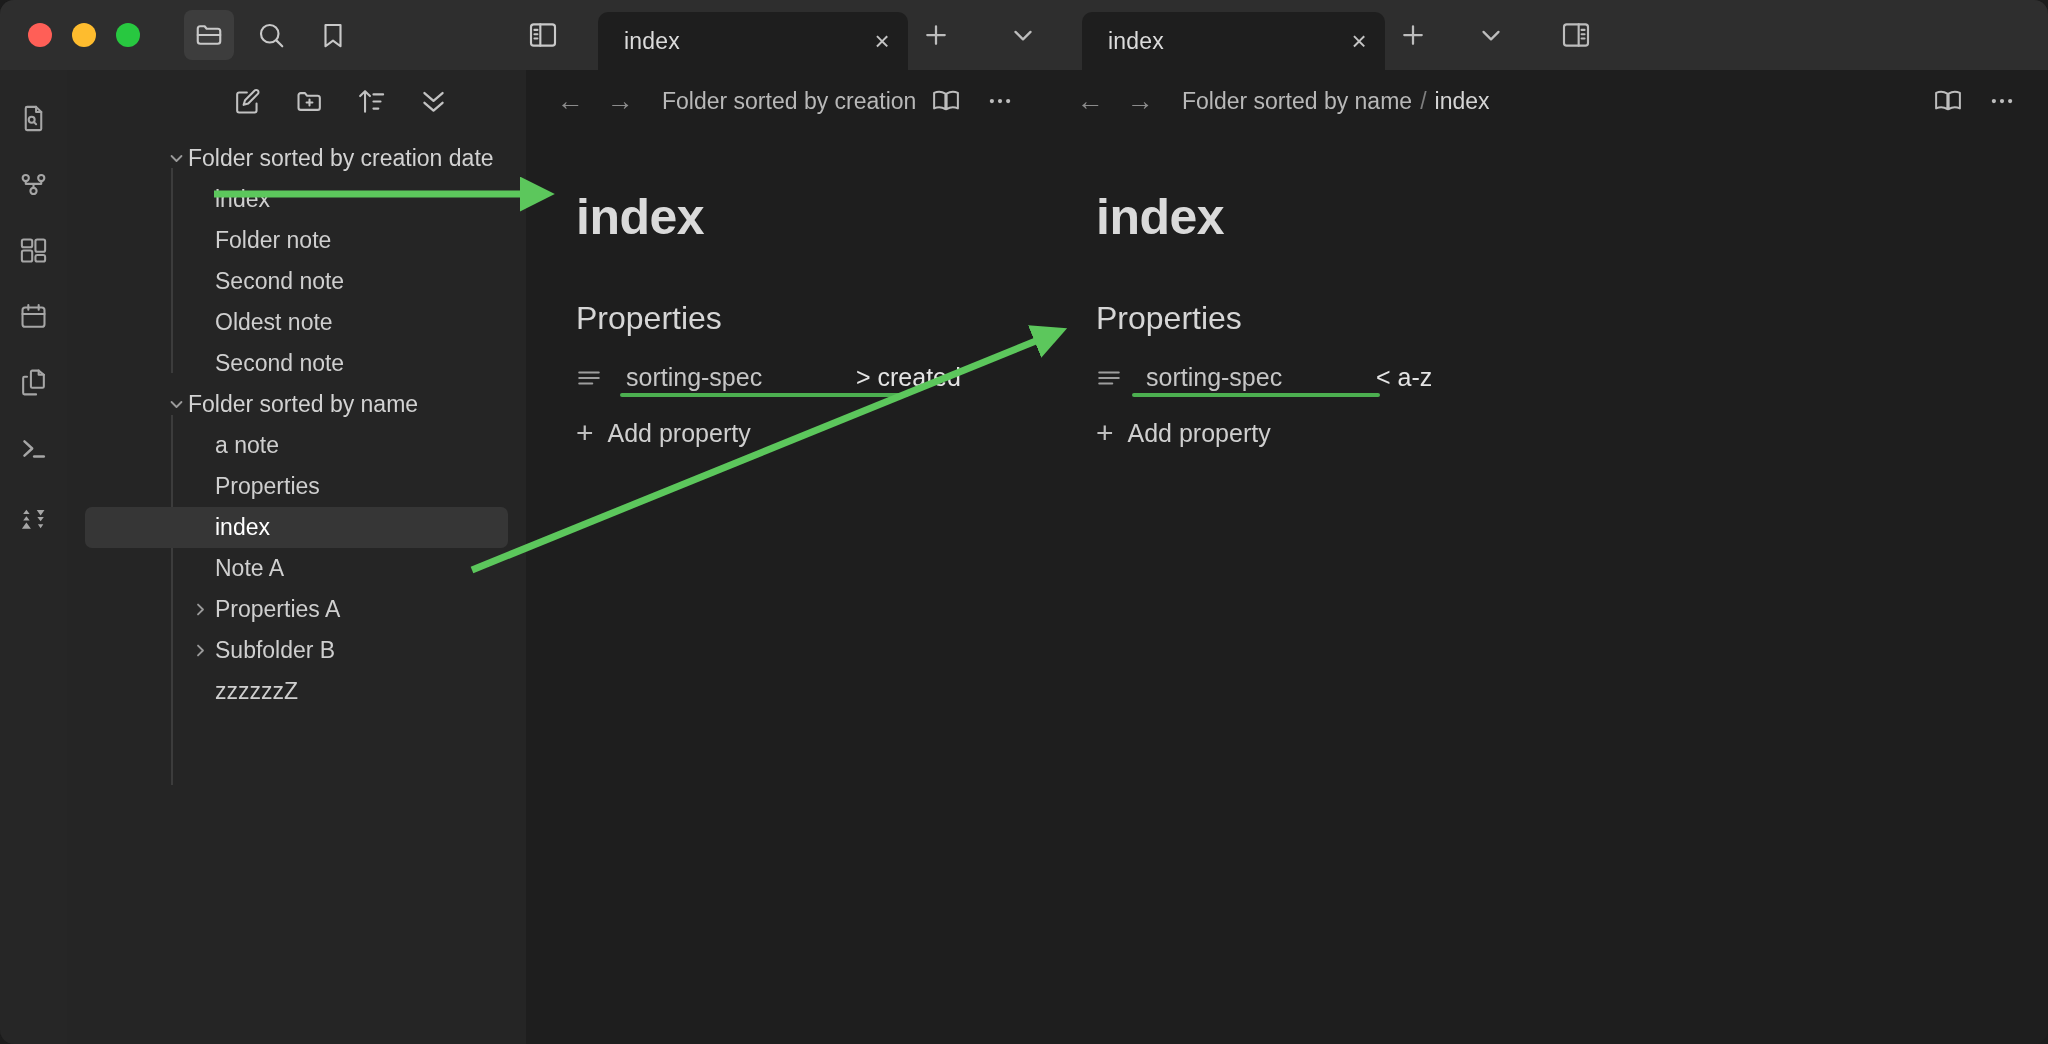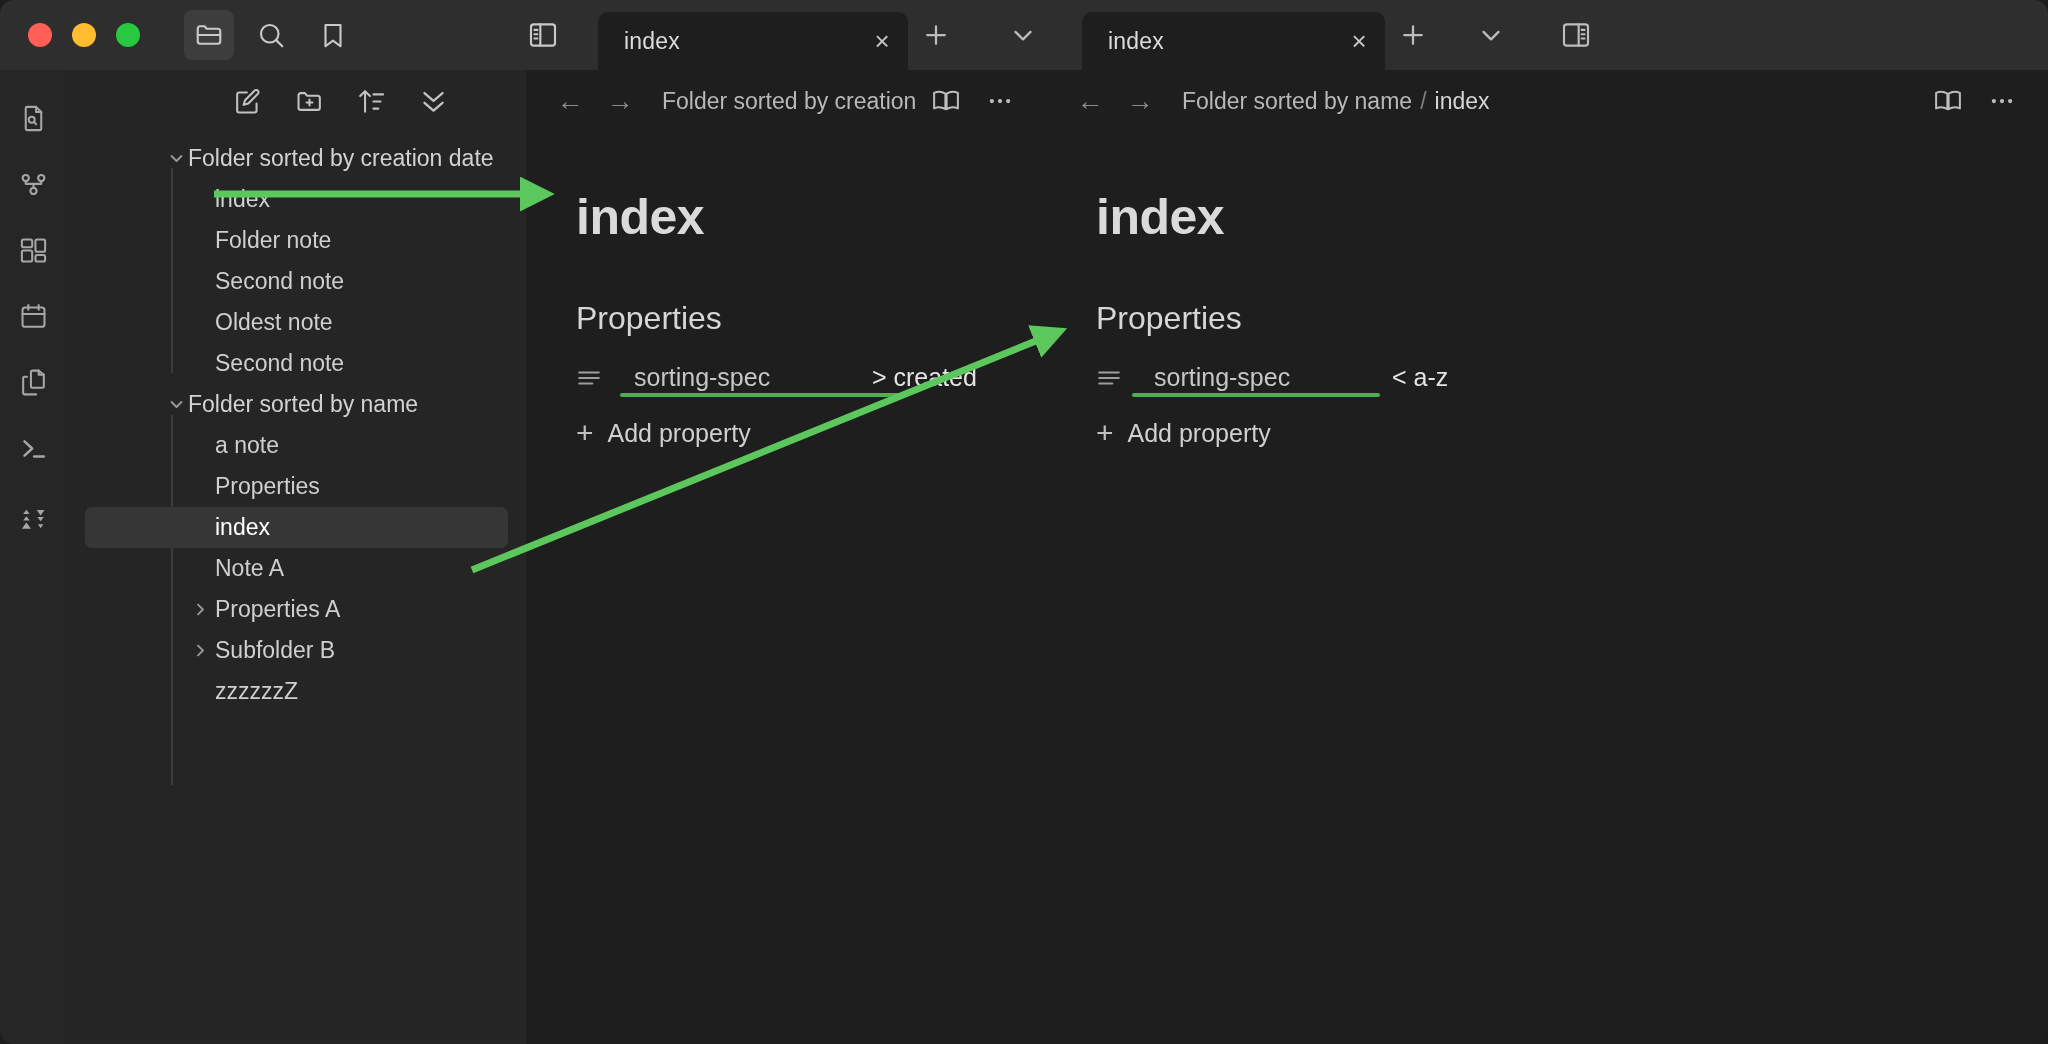--- a/index.html
+++ b/index.html
@@ -167,21 +167,21 @@
   .note-title {
     font-size: 50px; font-weight: bold; color: #dadada;
     letter-spacing: -.5px;
   }
   .prop-header {
     margin-top: 54px;
     font-size: 32px; color: #d6d6d6;
   }
   .prop-row {
     margin-top: 26px;
-    display: flex; align-items: center; gap: 28px;
+    display: flex; align-items: center; gap: 20px;
     position: relative;
   }
   .prop-icon { width: 30px; color: #9d9d9d; display:flex; align-items:center;}
   .prop-key { font-size: 25px; color: #c6c6c6; width: 210px; }
   .prop-val { font-size: 25px; color: #e4e4e4; }
   .prop-underline {
     position: absolute; height: 4px; background: #4caf50;
     border-radius: 2px;
   }
   .add-prop {

